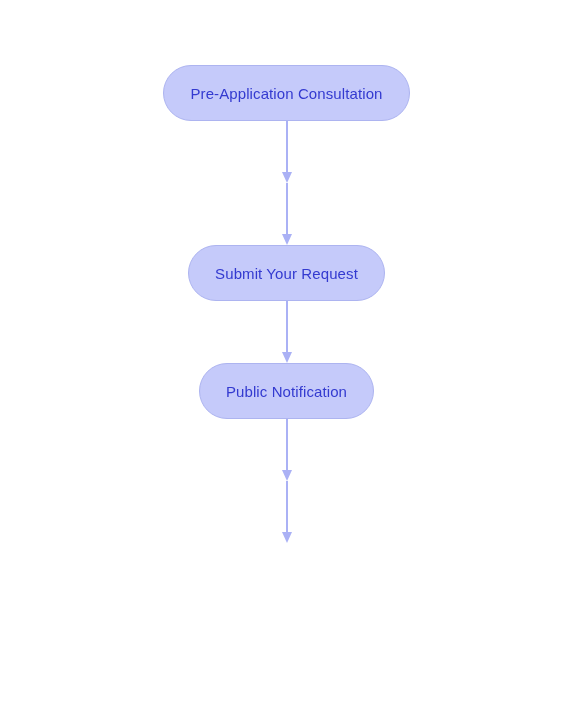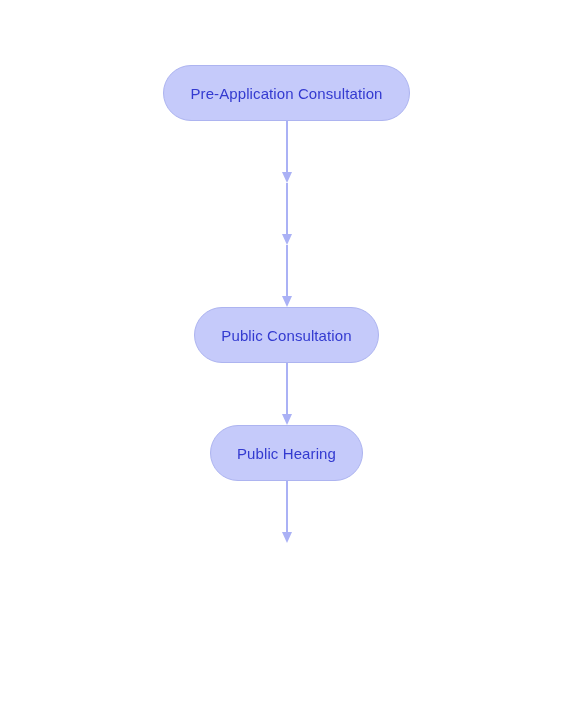--- a/index.html
+++ b/index.html
@@ -101,38 +101,38 @@
       <span class="stem"></span>
       <span class="head"></span>
     </div>
 
 
     <div class="connector">
       <span class="stem"></span>
       <span class="head"></span>
     </div>
 
-
-    <div class="connector">
-      <span class="stem"></span>
-      <span class="head"></span>
-    </div>
-
     <div class="node">
-      <span class="node-label">Public Consultation</span>
+      <span class="node-label">Submit Your Request</span>
     </div>
 
     <div class="connector">
       <span class="stem"></span>
       <span class="head"></span>
     </div>
 
     <div class="node">
-      <span class="node-label">Public Hearing</span>
+      <span class="node-label">Public Notification</span>
     </div>
+
+    <div class="connector">
+      <span class="stem"></span>
+      <span class="head"></span>
+    </div>
+
 
     <div class="connector">
       <span class="stem"></span>
       <span class="head"></span>
     </div>
 
 
   </div>
 </div>
 

